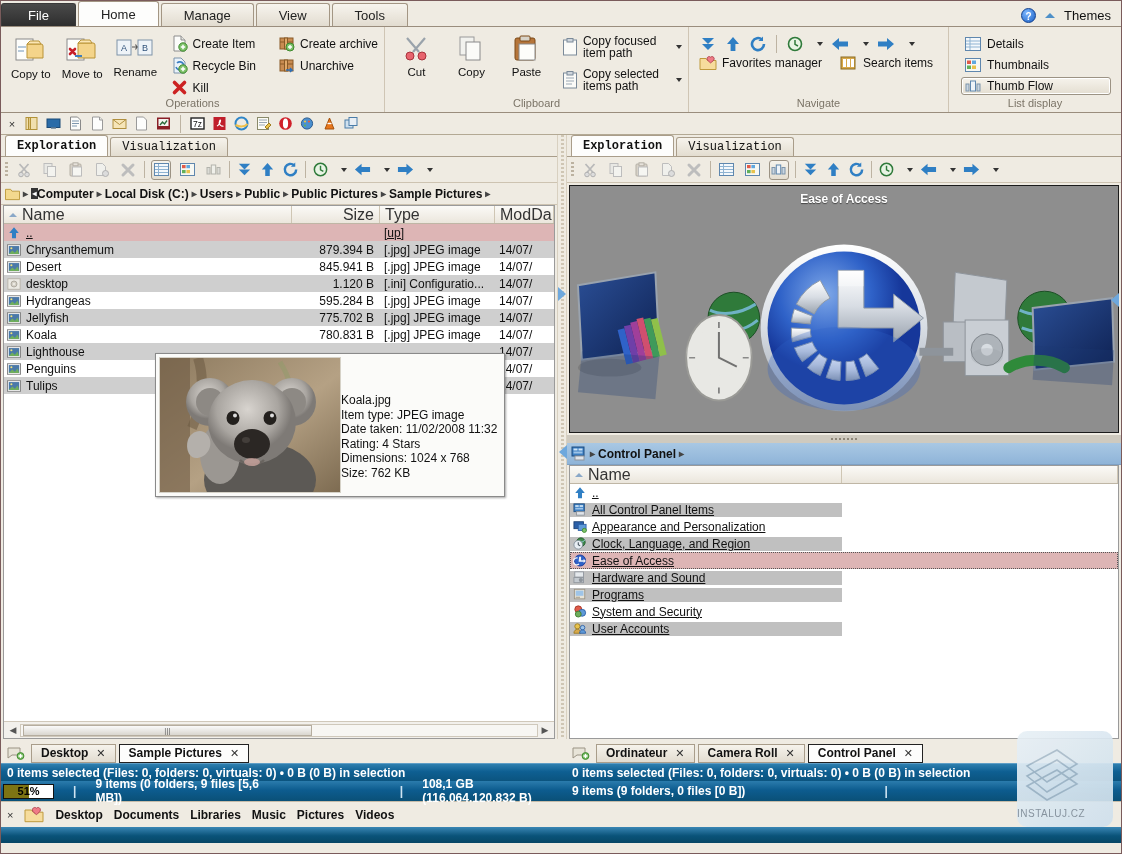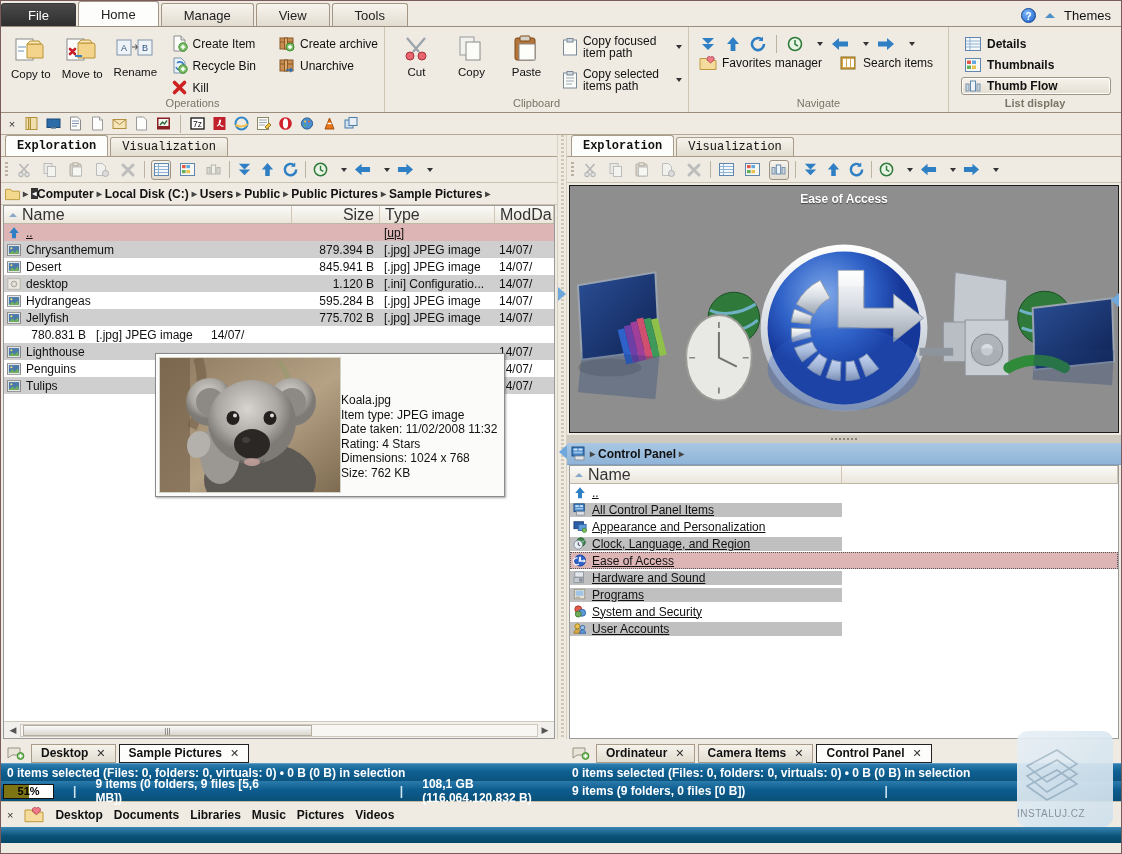--- a/index.html
+++ b/index.html
@@ -32,21 +32,21 @@
                 color:#fff; font-size:10px; font-weight:bold; text-align:center;
                 line-height:15px; border:1px solid #0f3f8f; }
   .caret-up { width:0;height:0;border-left:5px solid transparent;border-right:5px solid transparent;
               border-bottom:5px solid #4f90c8; }
   .themes-lbl { font-size:13px; }
 
   .ribbon-body { position:relative; height:86px; background:#efebe2;
                  border-bottom:1px solid #9a8d7d; display:flex; }
   .rgroup { position:relative; display:flex; flex-direction:column; justify-content:space-between;
             padding:4px 6px 0 6px; border-right:1px solid #cfc5b4; }
-  .rgroup:last-child { border-right:none;font-weight:bold; }
+  .rgroup:last-child { border-right:none; }
   .rgroup-inner { display:flex; align-items:flex-start; gap:4px; flex:1; }
   .rgroup-title { text-align:center; font-size:11px; color:#7b7467; padding-bottom:3px; }
 
   .big-btn { width:62px; display:flex; flex-direction:column; align-items:center;
              padding-top:4px; cursor:default; }
   .big-btn .lbl { font-size:11.5px; text-align:center; line-height:12px; margin-top:3px; }
   .small-col { display:flex; flex-direction:column; justify-content:center; gap:5px; padding-top:4px; }
   .small-btn { display:flex; align-items:center; gap:5px; font-size:12px; cursor:default;
                white-space:nowrap; }
   .small-btn .lbl2 { line-height:12px; }
@@ -802,20 +802,31 @@
                   </svg>
                 </span>
               <span>Jellyfish</span>
             </div>
             <div class="cell-size" style="width:88px">775.702 B</div>
             <div class="cell-type" style="width:115px">[.jpg]  JPEG image</div>
             <div class="cell-date" style="flex:1">14/07/</div>
           </div>
 
           <div class="row">
+            <div class="cell-name" style="width:288px">
+              <span class="ic">
+                  <svg width="14" height="12" viewBox="0 0 16 13">
+                    <rect x="0.5" y="0.5" width="15" height="12" fill="#fff" stroke="#7a7a7a"></rect>
+                    <rect x="2" y="2" width="12" height="9" fill="#4b79a8"></rect>
+                    <path d="M2 11l4-4 3 2.5 3-3.5 2 5z" fill="#6fae5c"></path>
+                    <circle cx="5" cy="4.5" r="1.2" fill="#f2e27a"></circle>
+                  </svg>
+                </span>
+              <span>Koala</span>
+            </div>
             <div class="cell-size" style="width:88px">780.831 B</div>
             <div class="cell-type" style="width:115px">[.jpg]  JPEG image</div>
             <div class="cell-date" style="flex:1">14/07/</div>
           </div>
 
           <div class="row alt">
             <div class="cell-name" style="width:288px">
               <span class="ic">
                   <svg width="14" height="12" viewBox="0 0 16 13">
                     <rect x="0.5" y="0.5" width="15" height="12" fill="#fff" stroke="#7a7a7a"></rect>
@@ -1271,21 +1282,21 @@
               <path d="M1 3h12v7H5l-4 3z" fill="#e8e4d8" stroke="#9a9384"></path>
               <circle cx="13.5" cy="11" r="3.4" fill="#7ec16a" stroke="#3e8a2e"></circle>
               <path d="M13.5 9v4M11.5 11h4" stroke="#fff" stroke-width="1.3"></path>
             </svg>
         </span>
         <div class="btab">
           <span>Ordinateur</span>
           <span class="x">✕</span>
         </div>
         <div class="btab">
-          <span>Camera Items</span>
+          <span>Camera Roll</span>
           <span class="x">✕</span>
         </div>
         <div class="btab active">
           <span>Control Panel</span>
           <span class="x">✕</span>
         </div>
       </div>
       <div class="status st1">0 items selected (Files: 0, folders: 0, virtuals: 0) • 0 B (0 B) in selection</div>
       <div class="status st2" style="padding-left:6px">
         <span>9 items (9 folders, 0 files [0 B])</span>

